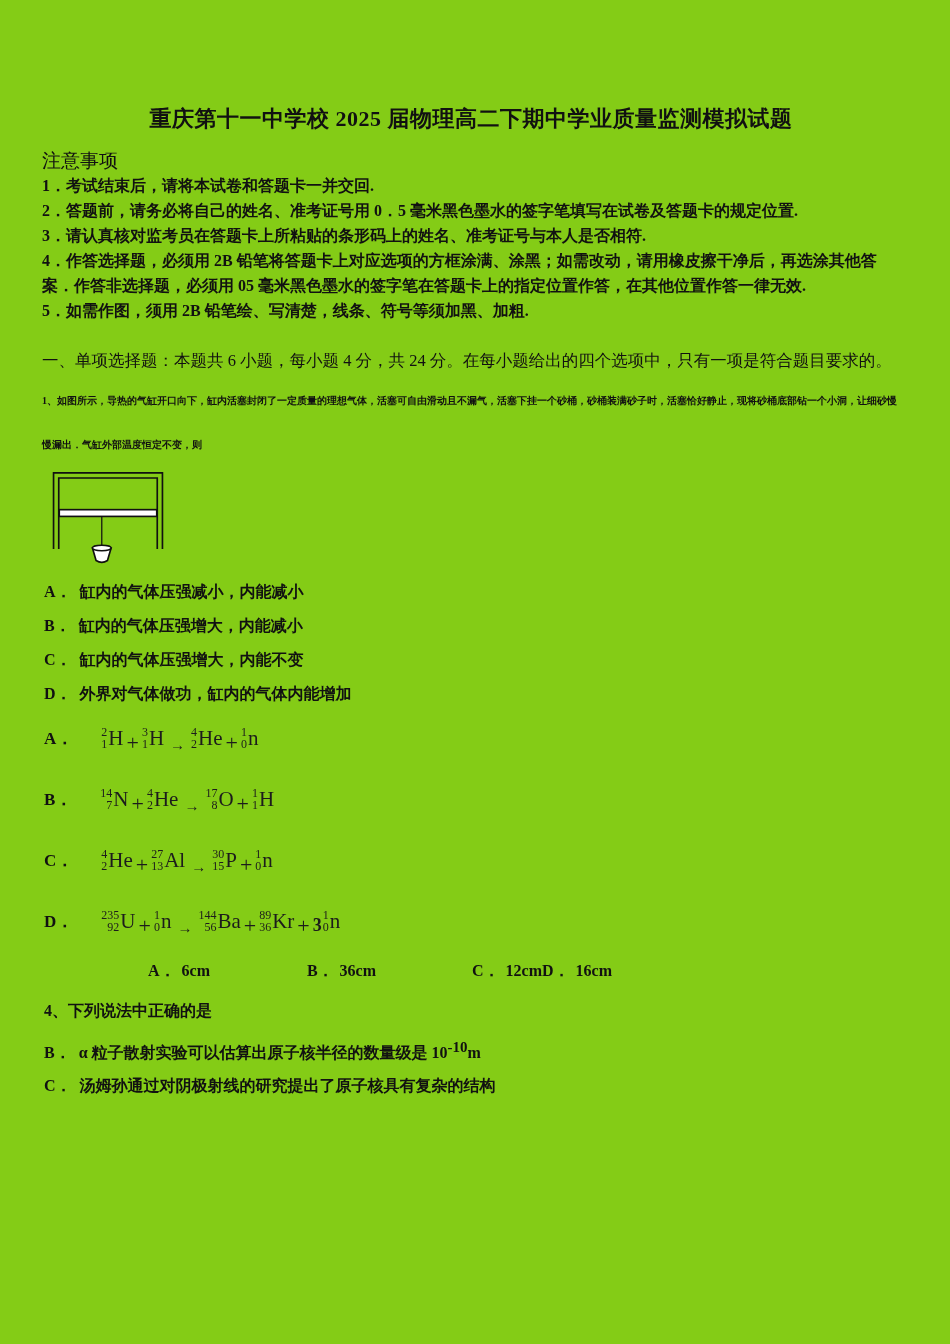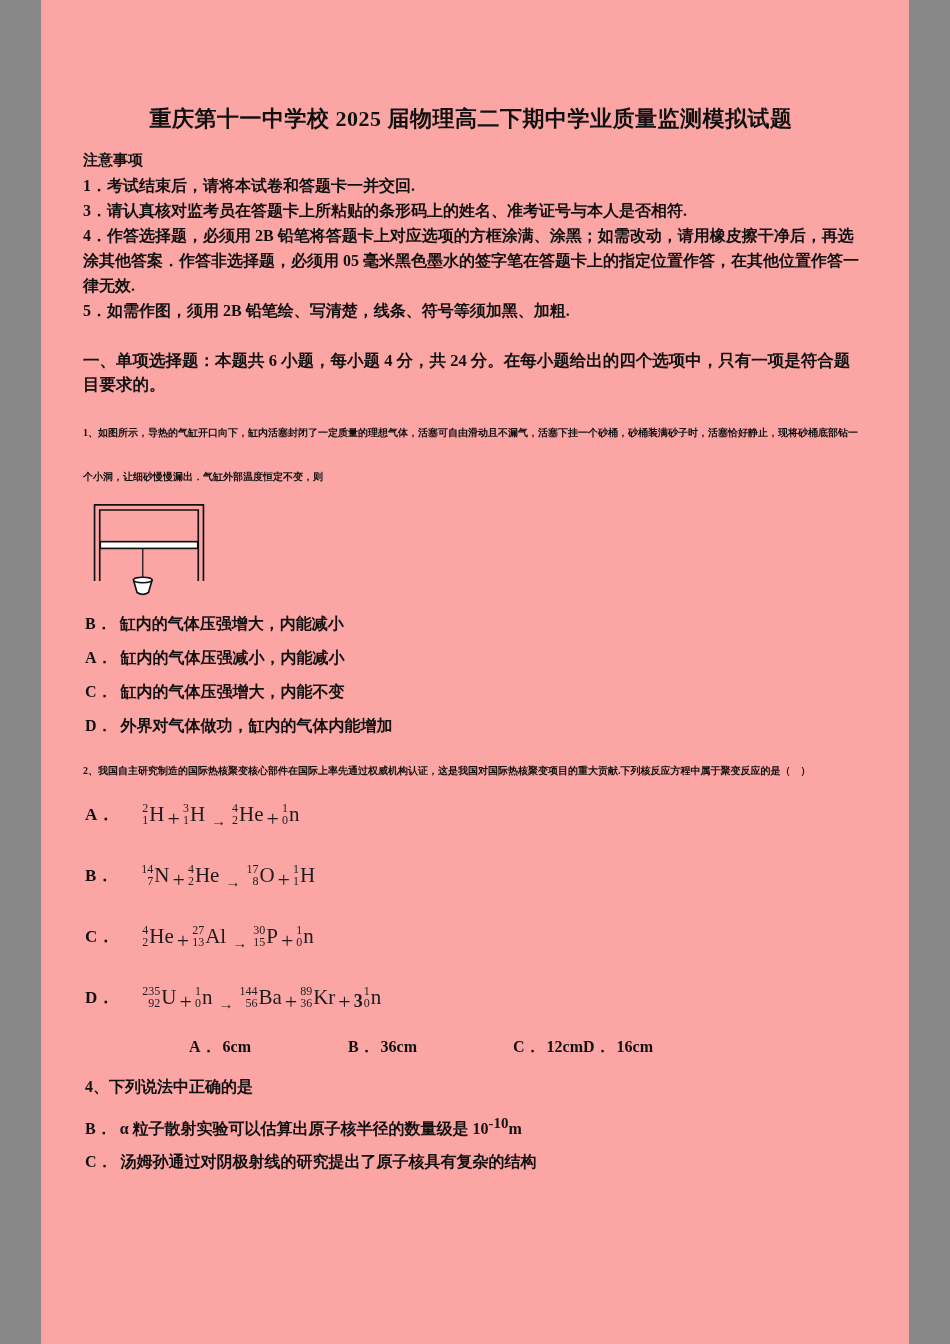--- a/index.html
+++ b/index.html
@@ -1,38 +1,38 @@
 <!DOCTYPE html>
 <html><head>
 <meta charset="utf-8">
 <style>
   * { margin:0; padding:0; box-sizing:border-box; }
   html,body { background:#888; }
   .page {
     position:relative;
-    width:868px; height:1344px;
+    width:950px; height:1344px;
     margin:0 auto;
-    background:#fca5a5;
+    background:#84cc16;
     color:#111;
     font-family:"Liberation Serif","DejaVu Serif",serif;
     padding:104px 50px 40px 42px;
     overflow:hidden;
   }
   .title {
     text-align:center;
     font-size:22px;
     font-weight:bold;
     line-height:30px;
     margin-bottom:14px;
     letter-spacing:0.5px;
   }
-  .notice-heading { font-size:15px; font-weight:bold; line-height:25px; }
+  .notice-heading { font-size:19px; font-weight:normal; line-height:25px; }
   .notice-item { font-size:16px; font-weight:bold; line-height:25px; }
   .notice { margin-bottom:26px; }
-  .section-heading { font-size:16.5px; font-weight:bold; line-height:24px; margin-bottom:14px; }
+  .section-heading { font-size:16.5px; font-weight:normal; line-height:24px; margin-bottom:6px; }
   .stem { font-size:10px; font-weight:bold; line-height:44px; }
   .figure-wrap { margin:4px 0 10px 10px; }
   .option-line { font-size:16px; font-weight:bold; line-height:22px; margin:0 0 12px 2px; }
   .option-line .opt-label { margin-right:8px; }
   .q4 .option-line { margin-bottom:11px; }
   .inline-options { display:flex; margin:4px 0 12px 2px; font-size:16px; font-weight:bold; }
   .inline-options .opt { width:166px;text-align:right; }
   .inline-options .opt:last-child { width:auto; }
   .inline-options .opt-label { margin-right:6px; }
   sup.exp { font-size:15px; vertical-align:super; }
@@ -51,20 +51,21 @@
 </head>
 <body>
 
 <div class="page">
 
   <h1 class="title">重庆第十一中学校 2025 届物理高二下期中学业质量监测模拟试题</h1>
 
   <div class="notice">
     <div class="notice-heading">注意事项</div>
     <p class="notice-item">1．考试结束后，请将本试卷和答题卡一并交回.</p>
+    <p class="notice-item">2．答题前，请务必将自己的姓名、准考证号用 0．5 毫米黑色墨水的签字笔填写在试卷及答题卡的规定位置.</p>
     <p class="notice-item">3．请认真核对监考员在答题卡上所粘贴的条形码上的姓名、准考证号与本人是否相符.</p>
     <p class="notice-item">4．作答选择题，必须用 2B 铅笔将答题卡上对应选项的方框涂满、涂黑；如需改动，请用橡皮擦干净后，再选涂其他答案．作答非选择题，必须用 05 毫米黑色墨水的签字笔在答题卡上的指定位置作答，在其他位置作答一律无效.</p>
     <p class="notice-item">5．如需作图，须用 2B 铅笔绘、写清楚，线条、符号等须加黑、加粗.</p>
   </div>
 
   <p class="section-heading">一、单项选择题：本题共 6 小题，每小题 4 分，共 24 分。在每小题给出的四个选项中，只有一项是符合题目要求的。</p>
 
   <div>
     <p class="stem">1、如图所示，导热的气缸开口向下，缸内活塞封闭了一定质量的理想气体，活塞可自由滑动且不漏气，活塞下挂一个砂桶，砂桶装满砂子时，活塞恰好静止，现将砂桶底部钻一个小洞，让细砂慢慢漏出．气缸外部温度恒定不变，则</p>
 
@@ -76,28 +77,27 @@
         </g>
         <rect x="7" y="37" width="94" height="6.5" fill="#ffffff" stroke="#111" stroke-width="1.6"></rect>
         <line x1="48" y1="43.5" x2="48" y2="73" stroke="#111" stroke-width="1.2"></line>
         <g>
           <path d="M39,74 L57,74 L53.5,86 Q48,89.5 42.5,86 Z" fill="#ffffff" stroke="#111" stroke-width="1.6"></path>
           <ellipse cx="48" cy="74" rx="9" ry="2.6" fill="#ffffff" stroke="#111" stroke-width="1.4"></ellipse>
         </g>
       </svg>
     </div>
 
+    <p class="option-line"><span class="opt-label">A．</span><span>缸内的气体压强减小，内能减小</span></p>
     <p class="option-line"><span class="opt-label">B．</span><span>缸内的气体压强增大，内能减小</span></p>
-    <p class="option-line"><span class="opt-label">A．</span><span>缸内的气体压强减小，内能减小</span></p>
     <p class="option-line"><span class="opt-label">C．</span><span>缸内的气体压强增大，内能不变</span></p>
     <p class="option-line"><span class="opt-label">D．</span><span>外界对气体做功，缸内的气体内能增加</span></p>
   </div>
 
   <div>
-    <p class="stem">2、我国自主研究制造的国际热核聚变核心部件在国际上率先通过权威机构认证，这是我国对国际热核聚变项目的重大贡献.下列核反应方程中属于聚变反应的是（　）</p>
 
     <div class="equation-row">
       <span class="eq-label">A．</span>
       <span class="equation">
           <span class="nuclide">
             <span class="scripts">
               <span>2</span>
               <span>1</span>
             </span>
             <span class="sym">H</span>

